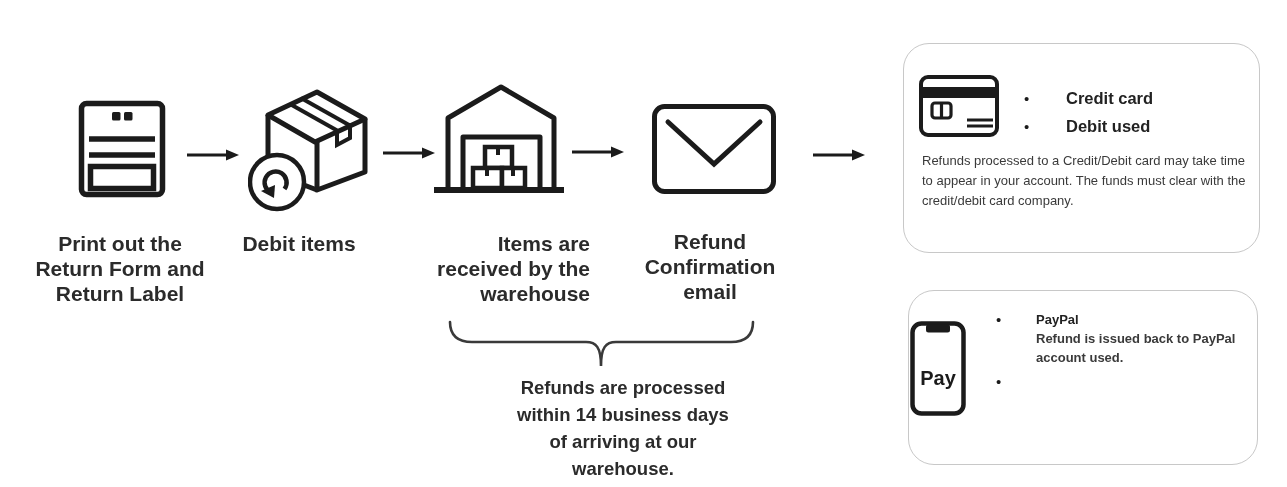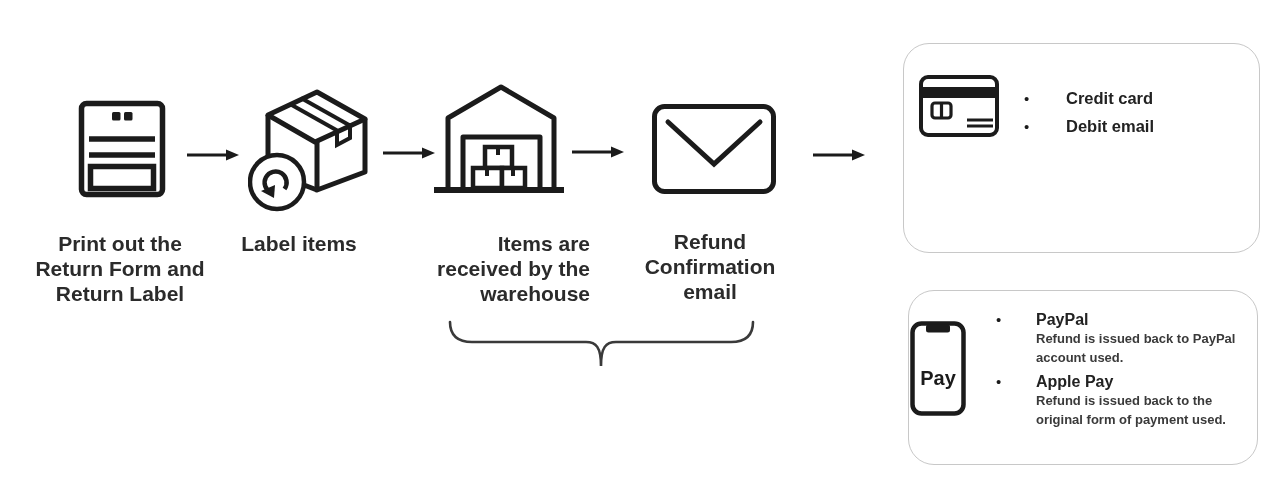--- a/index.html
+++ b/index.html
@@ -58,21 +58,21 @@
   .card-note {
     position: absolute;
     font-size: 13px;
     line-height: 20px;
     color: #3a3a3a;
   }
   .card2 .bullet-dot { width: 40px; line-height: 21px; }
   .pay-item { margin-bottom: 4px; }
   .pay-title {
     font-weight: bold;
-    font-size: 16px;
+    font-size: 13px;
     line-height: 21px;
     color: #222;
   }
   .pay-desc {
     font-size: 13px;
     line-height: 18.5px;
     color: #3a3a3a;
     max-width: 222px;
     font-weight: bold;
   }
@@ -117,21 +117,21 @@
       <g fill="none" stroke="#1b1b1b" stroke-width="4">
         <line x1="42" y1="19" x2="90" y2="46"></line>
         <line x1="53" y1="13" x2="101" y2="40"></line>
         <polyline points="89,45 89,60 102,53 102,38"></polyline>
       </g>
       <circle cx="29" cy="97" r="27" fill="#ffffff" stroke="#1b1b1b" stroke-width="4.5"></circle>
       <path d="M 36.5,104 A 11,11 0 1 0 23,107.5" fill="none" stroke="#1b1b1b" stroke-width="4.5"></path>
       <polygon points="13,106 27,100 26,113" fill="#1b1b1b"></polygon>
     </svg>
   </div>
-  <div class="step-label" style="left:219px; top:231px; width:160px;">Label items</div>
+  <div class="step-label" style="left:219px; top:231px; width:160px;">Debit items</div>
 
   <div class="abs" style="left:382px; top:146px;">
     <svg width="54" height="14" viewBox="0 0 54 14">
       <line x1="1" y1="7" x2="41" y2="7" stroke="#1b1b1b" stroke-width="3"></line>
       <polygon points="40,1.5 53,7 40,12.5" fill="#1b1b1b"></polygon>
     </svg>
   </div>
 
   <div class="abs" style="left:432px; top:82px;">
     <svg width="134" height="112" viewBox="0 0 134 112">
@@ -178,63 +178,64 @@
       <line x1="1" y1="7" x2="41" y2="7" stroke="#1b1b1b" stroke-width="3"></line>
       <polygon points="40,1.5 53,7 40,12.5" fill="#1b1b1b"></polygon>
     </svg>
   </div>
 
   <div class="abs" style="left:448px; top:320px;">
     <svg width="307" height="52" viewBox="0 0 307 52">
       <path d="M 2,2 C 2,16 10,22 24,22 L 138,22 C 148,22 153,27 153,46 C 153,27 158,22 168,22 L 283,22 C 297,22 305,16 305,2" fill="none" stroke="#3a3a3a" stroke-width="2.6" stroke-linecap="round"></path>
     </svg>
   </div>
+  <div class="brace-note" style="left:473px; top:374px; width:300px;">Refunds are processed
+within 14 business days
+of arriving at our
+warehouse.</div>
 
   <div class="card card1" style="left:903px; top:43px; width:357px; height:210px;">
     <div class="abs" style="left:15px; top:31px;">
       <svg width="80" height="62" viewBox="0 0 80 62">
         <rect x="2" y="2" width="76" height="58" rx="7" fill="none" stroke="#1b1b1b" stroke-width="4"></rect>
         <rect x="2" y="12" width="76" height="11" fill="#1b1b1b"></rect>
         <rect x="13" y="28" width="19" height="15" rx="3" fill="none" stroke="#1b1b1b" stroke-width="3.2"></rect>
         <line x1="22.5" y1="28" x2="22.5" y2="43" stroke="#1b1b1b" stroke-width="3.2"></line>
         <line x1="48" y1="45" x2="74" y2="45" stroke="#1b1b1b" stroke-width="3"></line>
         <line x1="48" y1="51" x2="74" y2="51" stroke="#1b1b1b" stroke-width="3"></line>
       </svg>
     </div>
     <div class="abs" style="left:120px; top:41px;">
       <div class="bullet-row">
         <span class="bullet-dot">•</span>
         <span class="bullet-text">Credit card</span>
       </div>
       <div class="bullet-row">
         <span class="bullet-dot">•</span>
-        <span class="bullet-text">Debit email</span>
-      </div>
-    </div>
+        <span class="bullet-text">Debit used</span>
+      </div>
+    </div>
+    <div class="card-note" style="left:18px; top:107px; width:328px;">Refunds processed to a Credit/Debit card may take time to appear in your account. The funds must clear with the credit/debit card company.</div>
   </div>
 
   <div class="card card2" style="left:908px; top:290px; width:350px; height:175px;">
     <div class="abs" style="left:1px; top:30px;">
       <svg width="56" height="95" viewBox="0 0 56 95">
         <rect x="2.5" y="2.5" width="51" height="90" rx="9" fill="none" stroke="#1b1b1b" stroke-width="4.5"></rect>
         <rect x="16" y="3.5" width="24" height="8" rx="2.5" fill="#1b1b1b"></rect>
         <text x="28" y="64" text-anchor="middle" font-family="Liberation Sans, DejaVu Sans, sans-serif" font-size="20" font-weight="bold" fill="#1b1b1b">Pay</text>
       </svg>
     </div>
     <div class="abs" style="left:87px; top:18px;">
       <div class="bullet-row pay-item">
         <span class="bullet-dot">•</span>
         <div>
           <div class="pay-title">PayPal</div>
           <div class="pay-desc">Refund is issued back to PayPal account used.</div>
         </div>
       </div>
       <div class="bullet-row pay-item">
         <span class="bullet-dot">•</span>
-        <div>
-          <div class="pay-title">Apple Pay</div>
-          <div class="pay-desc">Refund is issued back to the original form of payment used.</div>
-        </div>
       </div>
     </div>
   </div>
 
 </div>
 
 </body></html>

